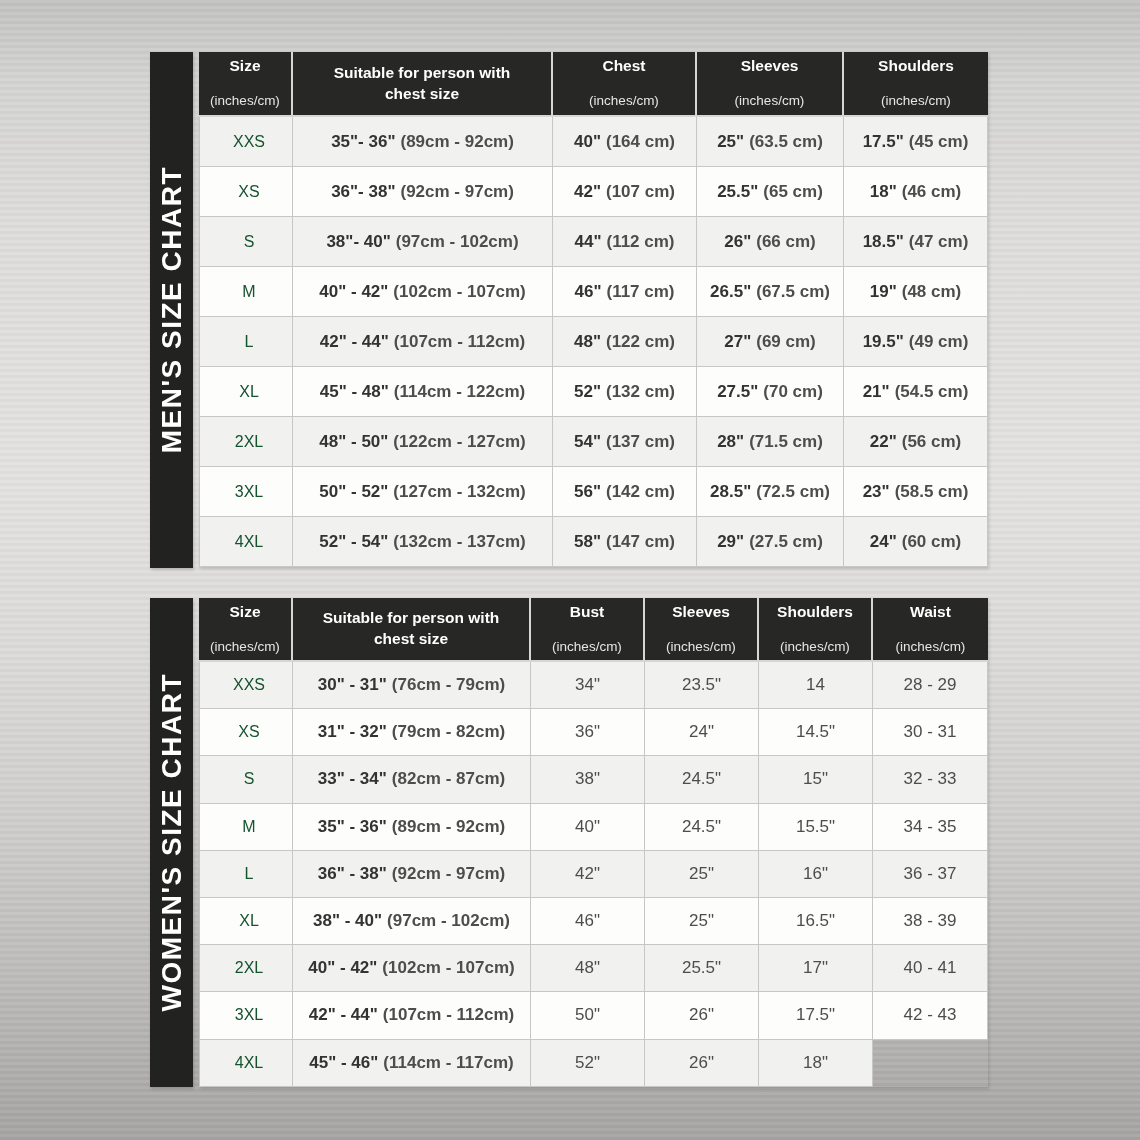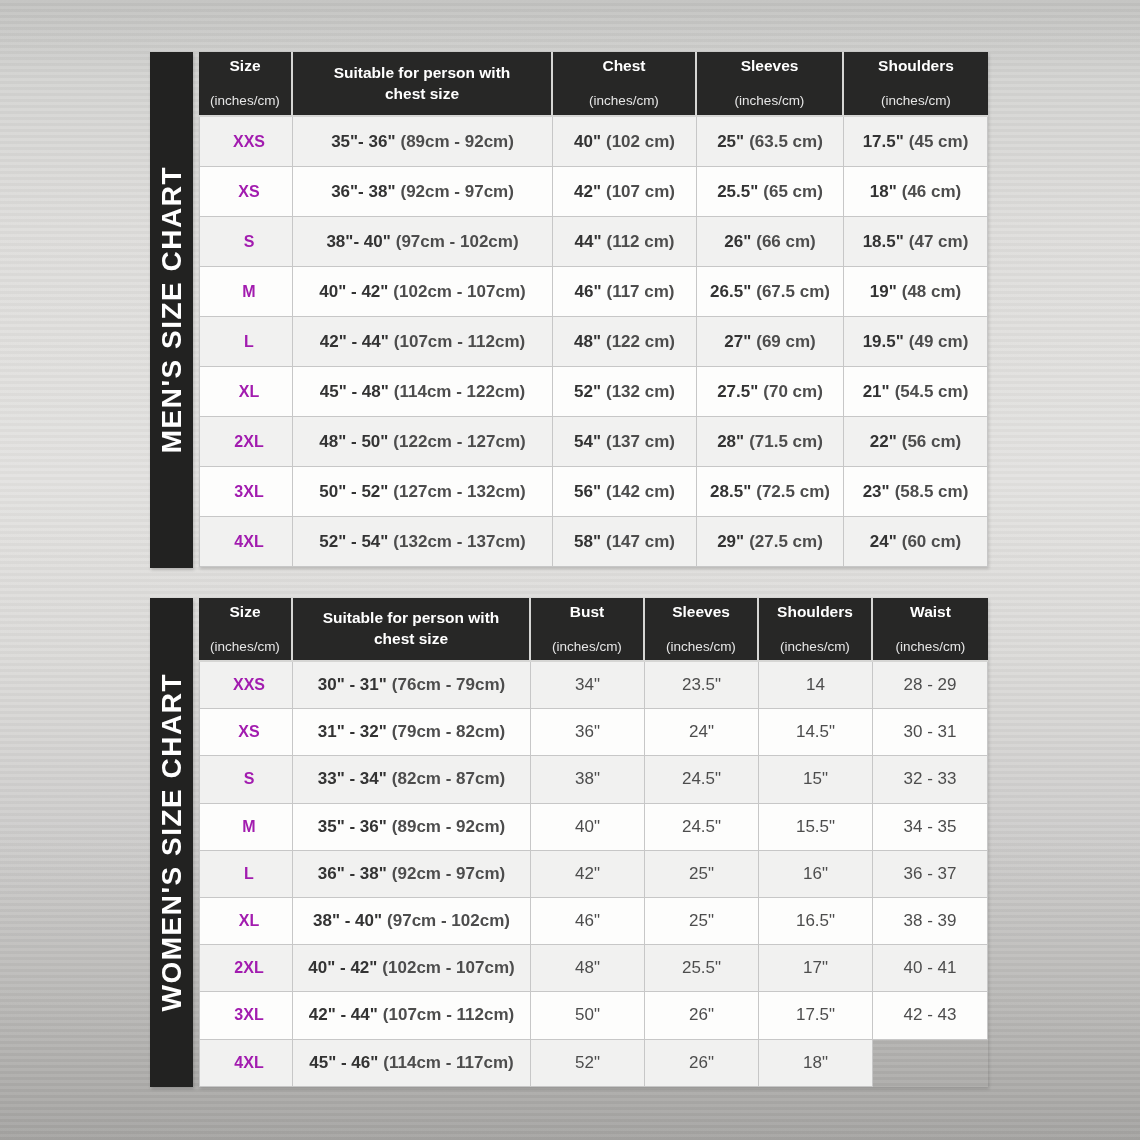--- a/index.html
+++ b/index.html
@@ -61,21 +61,21 @@
     font-size: 17px; color: #4d4d4d;
   }
   .row .cell:first-child { border-left: 1px solid #c7c7c7; }
   .rows .row:nth-child(odd)  .cell { background: #f1f1f0; }
   .rows .row:nth-child(even) .cell { background: #fdfdfc; }
   #men-table .cell   { height: 50px; }
   #women-table .cell { height: 47.2px; }
 
   .b { font-weight: bold; color: #333333; }
   .r { margin-left: 5px; font-weight: bold; }
-  .size-label { font-weight: bold; font-size: 16px; color: #a21caf; margin-left: 6px; }
+  .size-label { font-weight: normal; font-size: 16px; color: #14532d; margin-left: 6px; }
 
   
   #men-table .hcell:nth-child(1), #men-table .cell:nth-child(1) { width: 94px; }
   #men-table .hcell:nth-child(2), #men-table .cell:nth-child(2) { width: 260px; }
   #men-table .hcell:nth-child(3), #men-table .cell:nth-child(3) { width: 144px; }
   #men-table .hcell:nth-child(4), #men-table .cell:nth-child(4) { width: 147px; }
   #men-table .hcell:nth-child(5), #men-table .cell:nth-child(5) { width: 144px; }
 
   
   #women-table .hcell:nth-child(1), #women-table .cell:nth-child(1) { width: 94px; }
@@ -123,21 +123,21 @@
       <div class="row">
           <div class="cell">
             <span class="size-label">XXS</span>
           </div>
           <div class="cell">
             <span class="b">35"- 36"</span>
             <span class="r">(89cm - 92cm)</span>
           </div>
           <div class="cell">
             <span class="b">40"</span>
-            <span class="r">(102 cm)</span>
+            <span class="r">(164 cm)</span>
           </div>
           <div class="cell">
             <span class="b">25"</span>
             <span class="r">(63.5 cm)</span>
           </div>
           <div class="cell">
             <span class="b">17.5"</span>
             <span class="r">(45 cm)</span>
           </div>
         </div>

